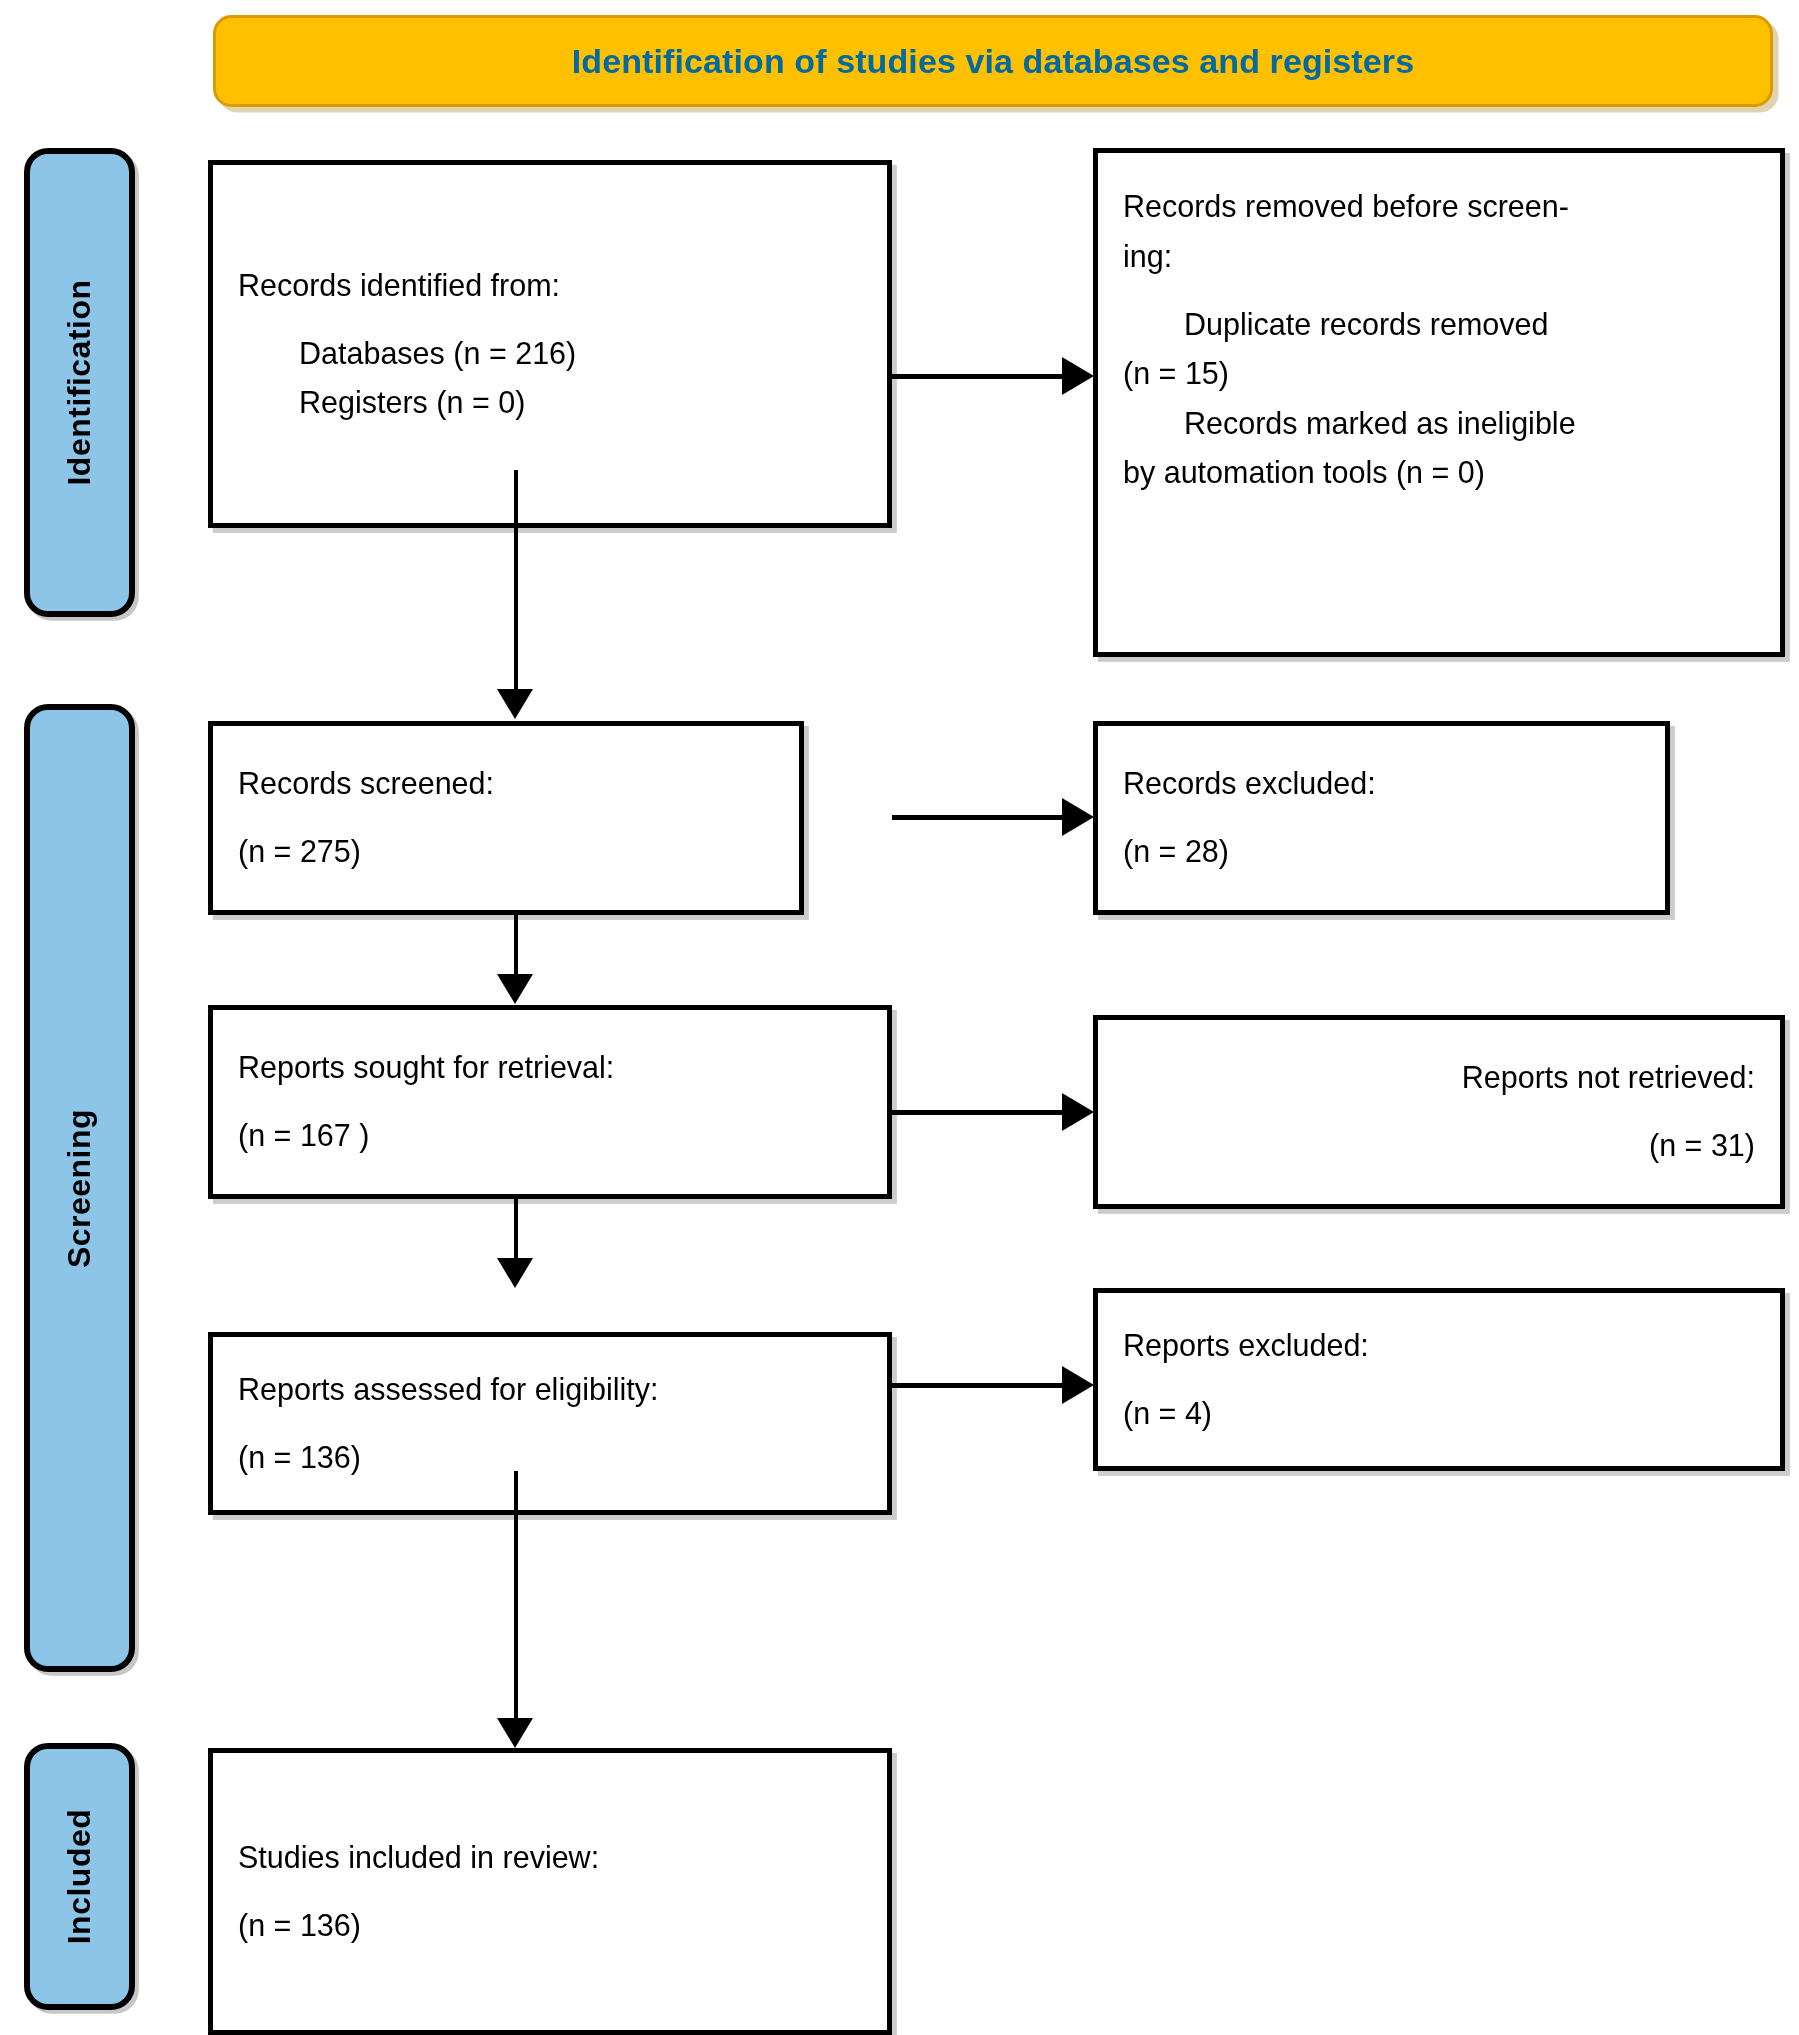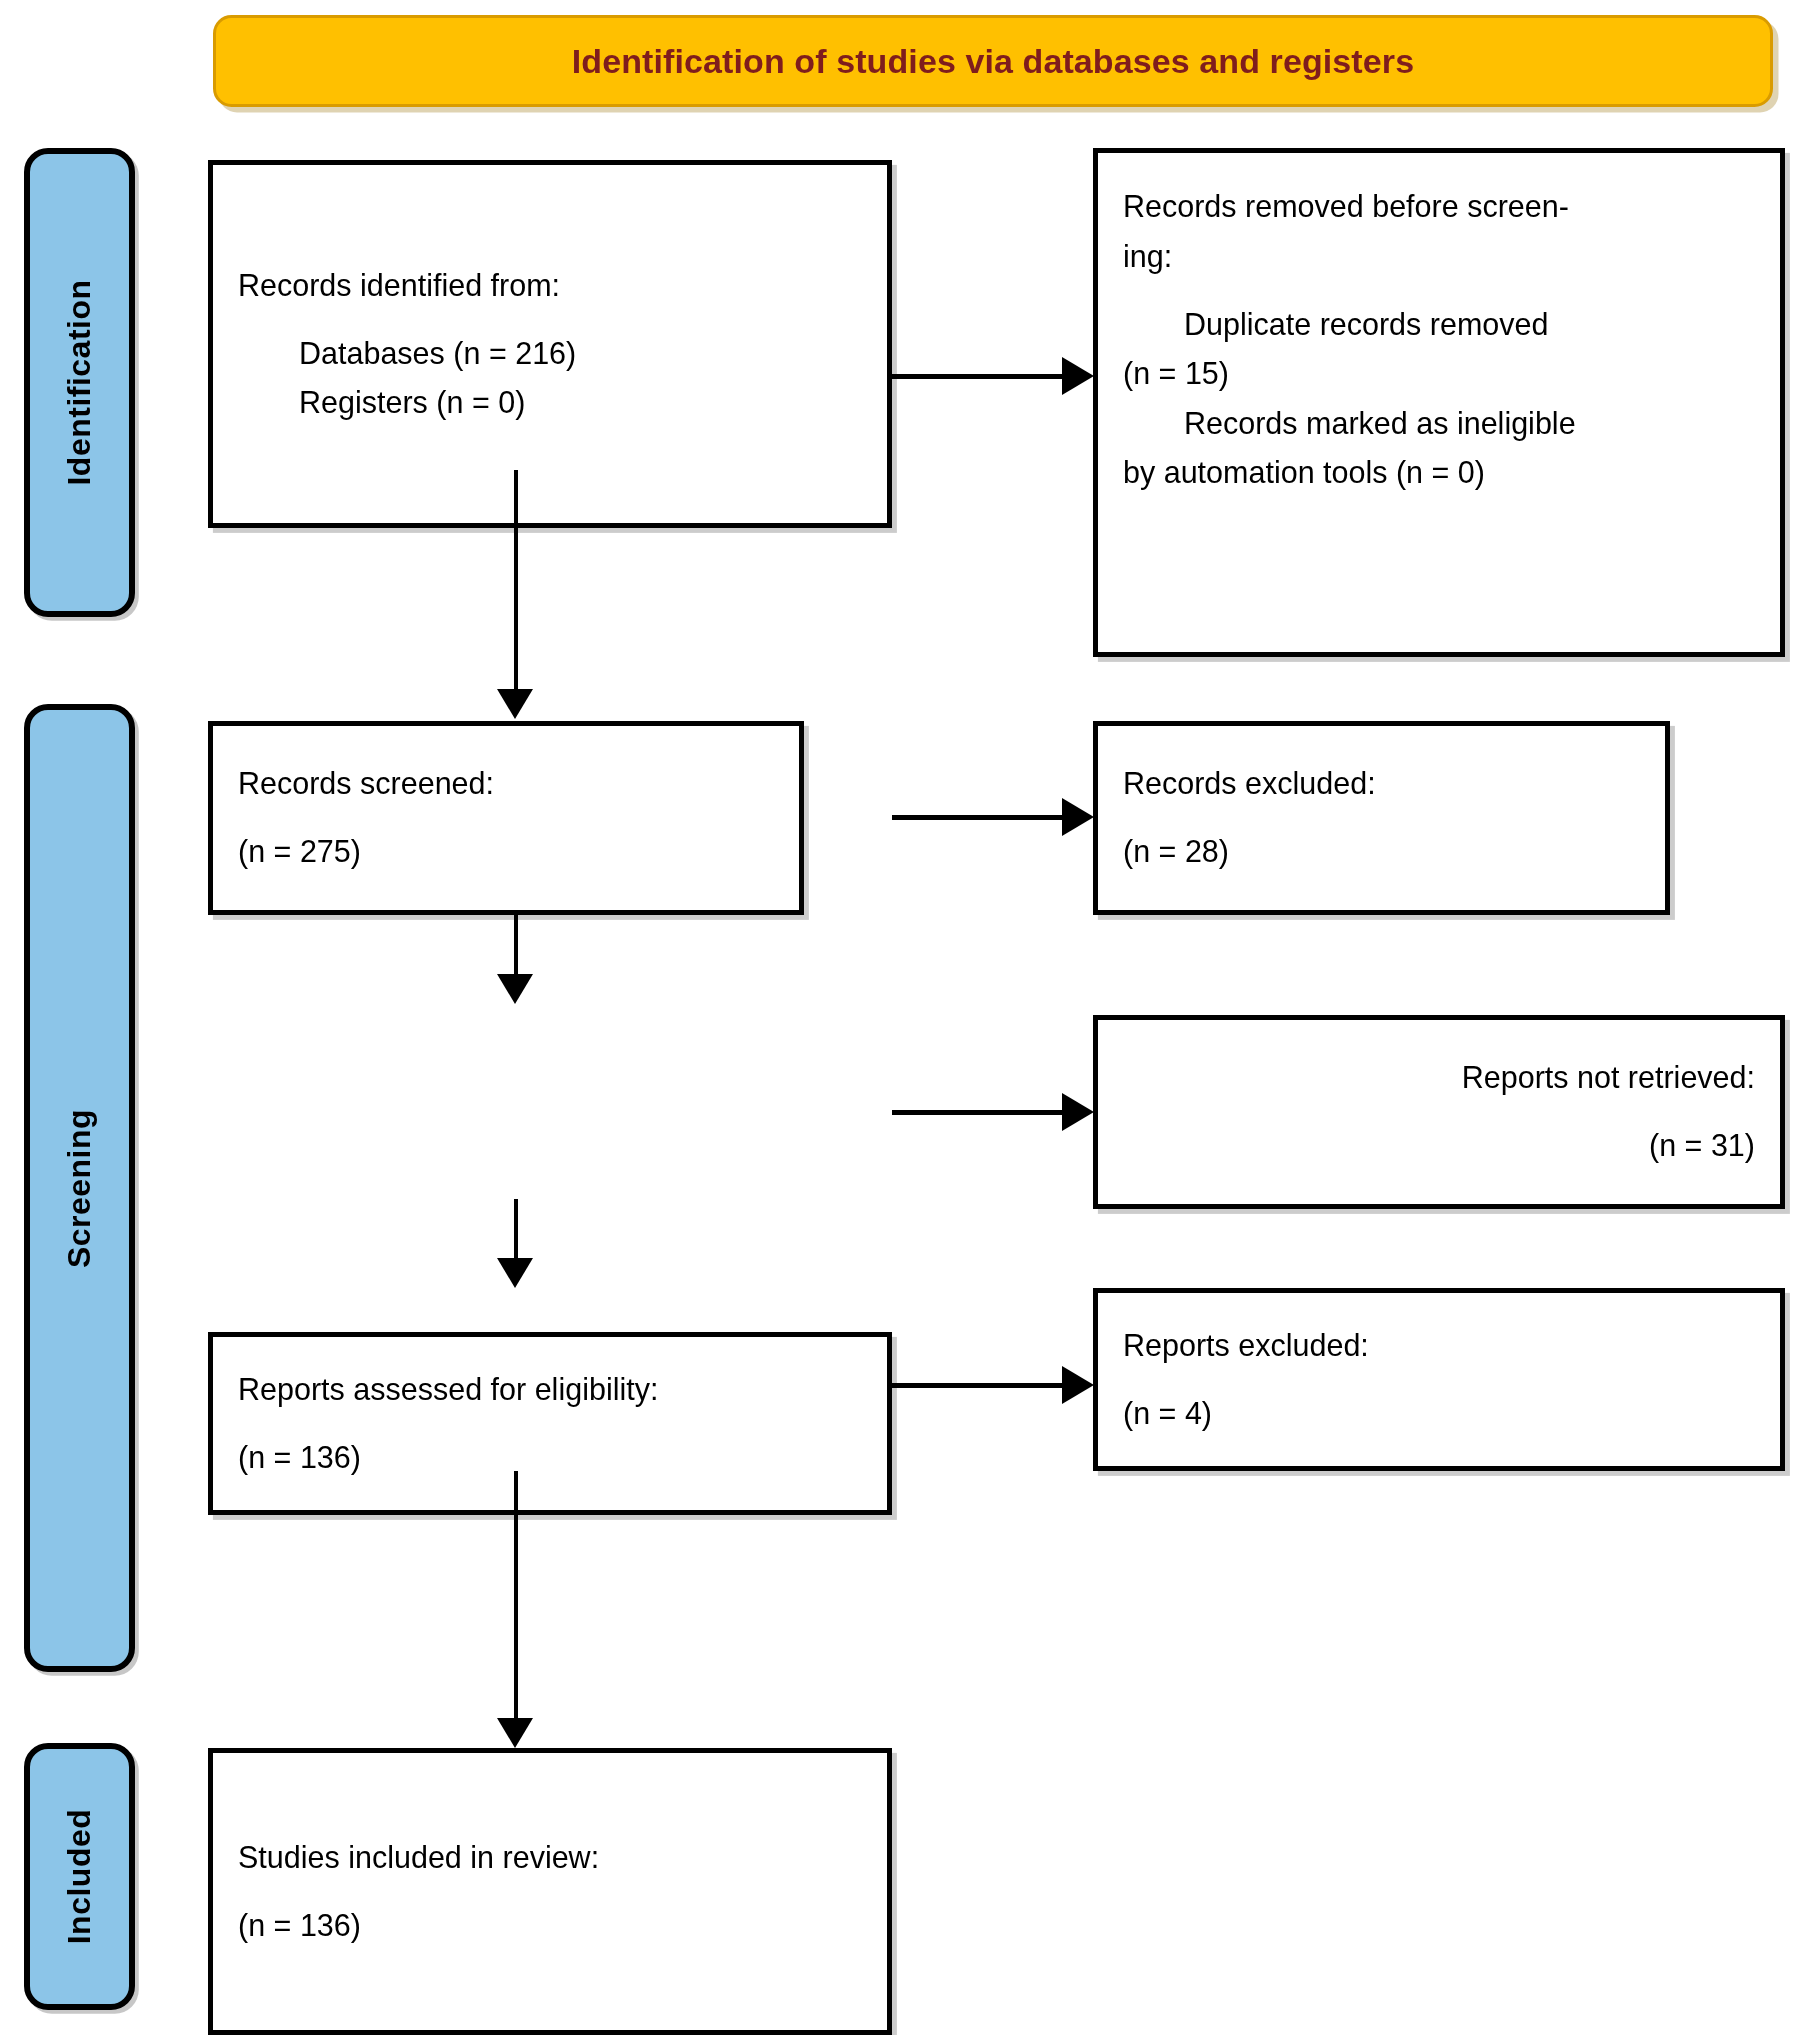--- a/index.html
+++ b/index.html
@@ -31,21 +31,21 @@
     border-radius: 18.5px;
     box-sizing: border-box;
     display: flex;
     align-items: center;
     justify-content: center;
     box-shadow: 5.5px 5.5px 0 rgba(150,110,0,0.30);
   }
   .banner-title {
     font-size: 34px;
     font-weight: bold;
-    color: #7f1d1d;
+    color: #0369a1;
     letter-spacing: 0.1px;
     text-align: center;
     line-height: 1.1;
   }
 
   
   .rail {
     position: absolute;
     background: #8CC5E8;
     border: 6px solid #000000;
@@ -187,20 +187,27 @@
   </div>
 
   <div class="box" id="box-rec-excluded">
     <div class="box-inner">
       <div class="line">Records excluded:</div>
       <div class="gap-sm"></div>
       <div class="line">(n = 28)</div>
     </div>
   </div>
 
+  <div class="box" id="box-sought">
+    <div class="box-inner">
+      <div class="line">Reports sought for retrieval:</div>
+      <div class="gap-sm"></div>
+      <div class="line">(n = 167 )</div>
+    </div>
+  </div>
 
   <div class="box" id="box-not-retrieved">
     <div class="box-inner">
       <div class="line">Reports not retrieved:</div>
       <div class="gap-sm"></div>
       <div class="line">(n = 31)</div>
     </div>
   </div>
 
   <div class="box" id="box-assessed">

